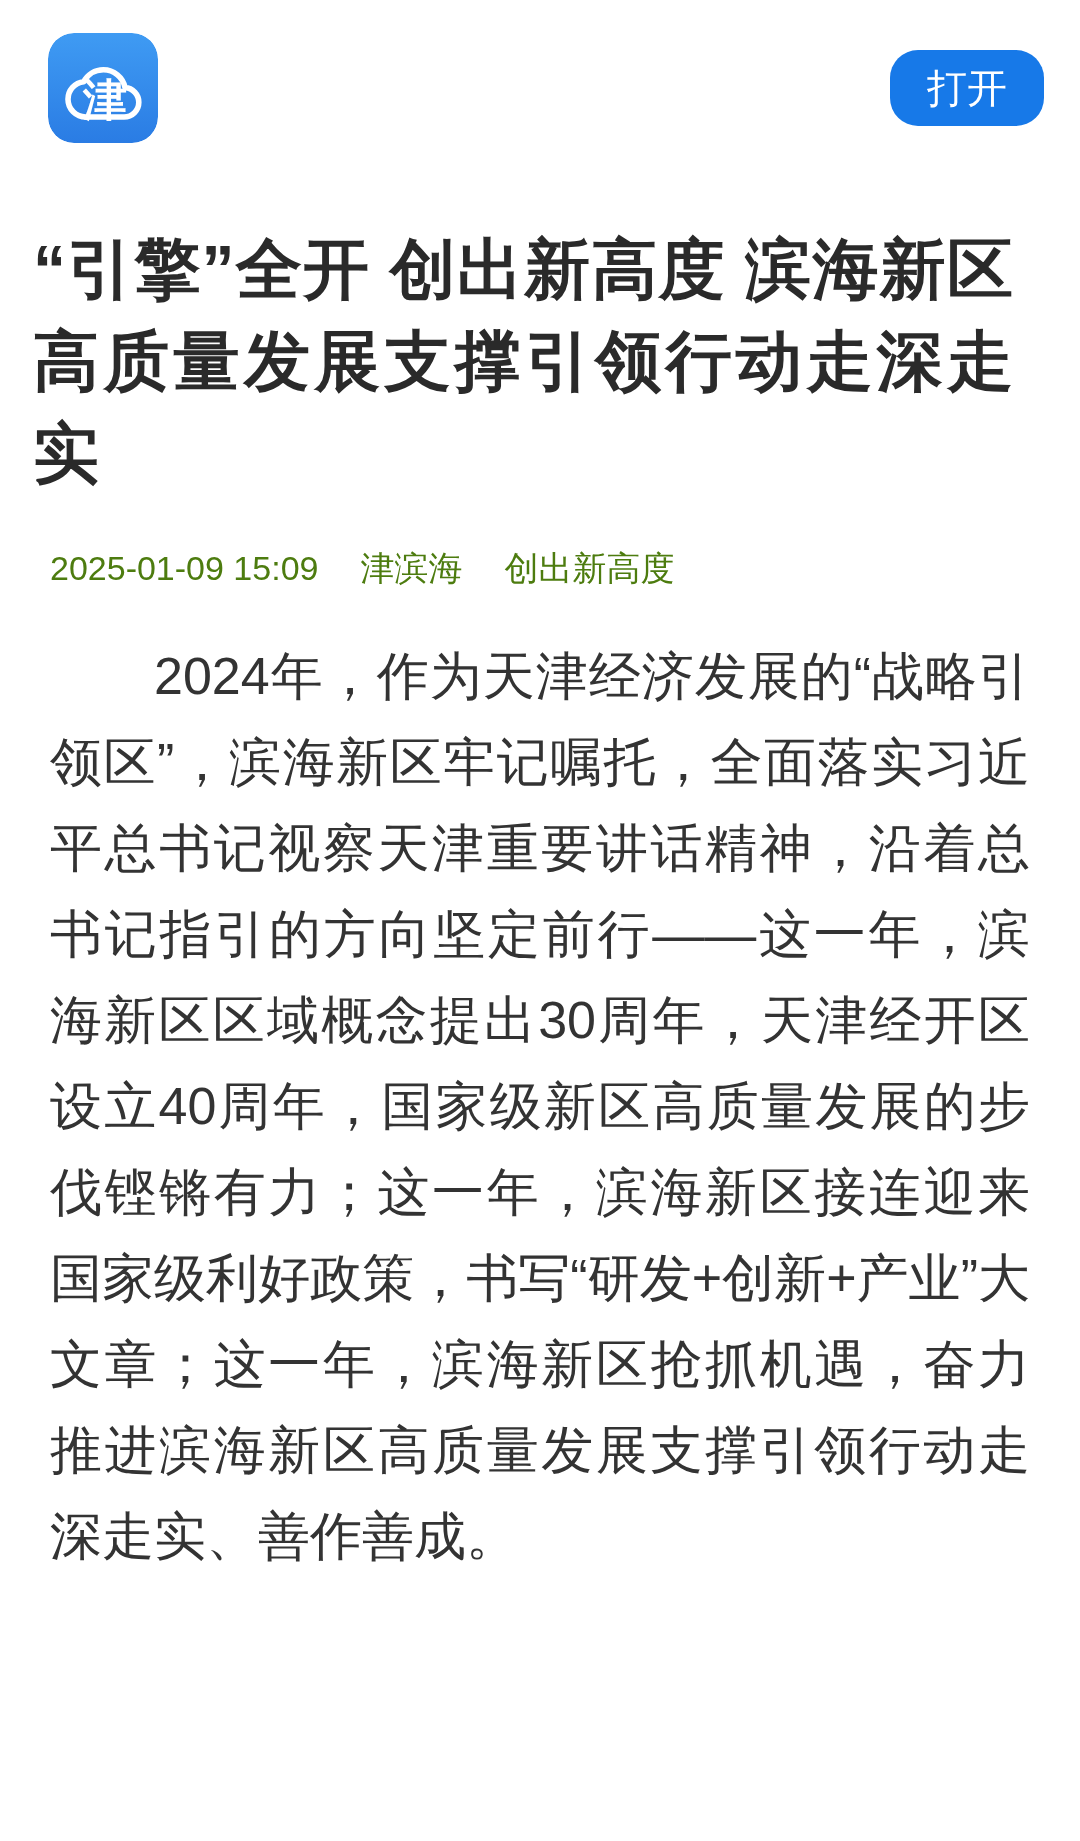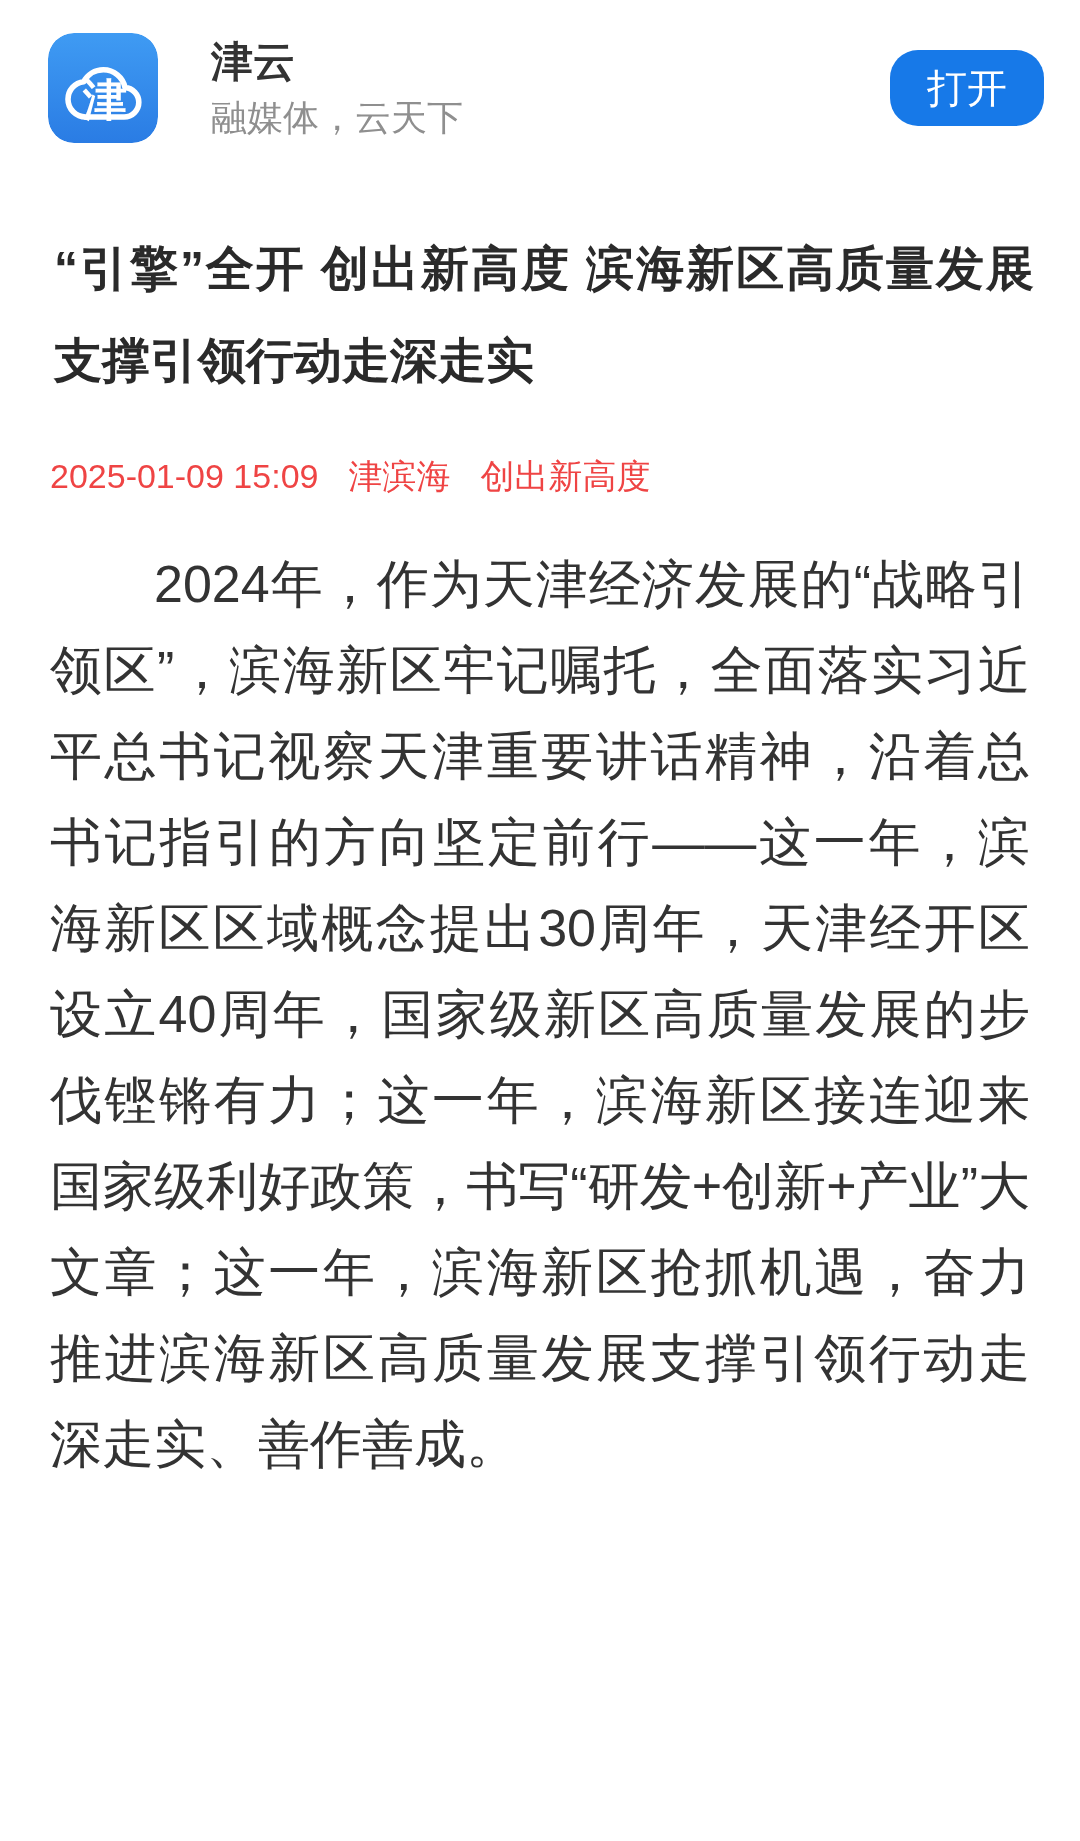--- a/index.html
+++ b/index.html
@@ -53,36 +53,36 @@
     font-size: 40px;
     font-family: inherit;
     display: flex;
     align-items: center;
     justify-content: center;
     cursor: pointer;
   }
 
   
   .article-title {
-    margin: 80px 50px 0 54px;
+    margin: 80px 50px 0 33px;
     width: 980px;
-    font-size: 48px;
+    font-size: 66px;
     line-height: 92px;
     font-weight: 700;
     color: #2a2a2a;
     text-align: justify;
   }
   .meta-row {
     margin: 48px 50px 0 50px;
     display: flex;
     align-items: flex-start;
-    gap: 30px;
+    gap: 42px;
     font-size: 34px;
     line-height: 42px;
-    color: #ef4444;
+    color: #4d7c0f;
     font-weight: 400;
   }
   .article-body { margin: 44px 50px 0 50px; width: 980px; }
   .article-body p {
     font-size: 52px;
     line-height: 86px;
     color: #333333;
     text-indent: 2em;
     text-align: justify;
     text-justify: inter-ideograph;
@@ -104,24 +104,20 @@
           <stop offset="1" stop-color="#2a7ce4"></stop>
         </linearGradient>
       </defs>
       <rect x="0" y="0" width="110" height="110" rx="26" fill="url(#iconGrad)"></rect>
       <g transform="translate(20,25) scale(2.95)">
         <path d="M19.35 10.04A7.49 7.49 0 0 0 12 4C9.11 4 6.6 5.64 5.35 8.04A5.994 5.994 0 0 0 0 14c0 3.31 2.69 6 6 6h13c2.76 0 5-2.24 5-5 0-2.64-2.05-4.78-4.65-4.96z" fill="none" stroke="#ffffff" stroke-width="1.9" stroke-linejoin="round"></path>
       </g>
       <text x="57" y="82" text-anchor="middle" font-size="44" font-weight="700" fill="#ffffff" font-family="inherit">津</text>
     </svg>
 
-    <div class="header-text">
-      <div class="app-name">津云</div>
-      <div class="app-tagline">融媒体，云天下</div>
-    </div>
 
     <button class="open-btn">打开</button>
   </div>
 
   <h1 class="article-title">“引擎”全开 创出新高度 滨海新区高质量发展支撑引领行动走深走实</h1>
 
   <div class="meta-row">
     <span>2025-01-09 15:09</span>
     <span>津滨海</span>
     <span>创出新高度</span>

